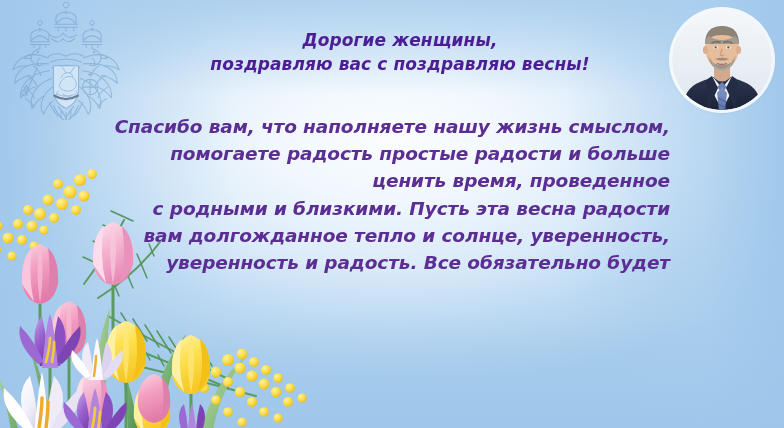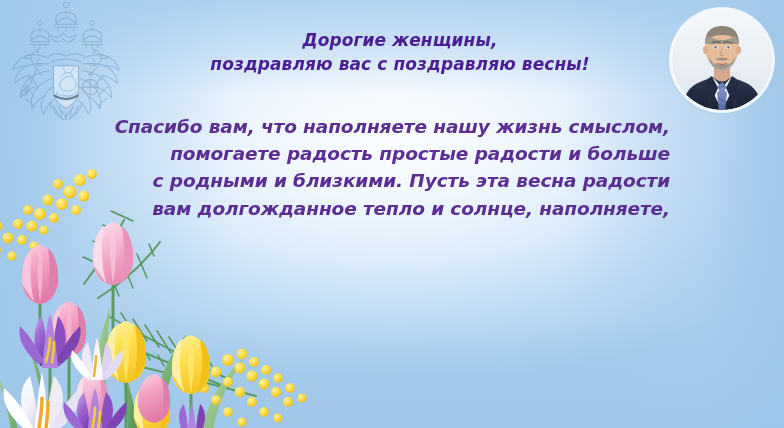--- a/index.html
+++ b/index.html
@@ -249,22 +249,24 @@
   </div>
 
   <div class="headline">
     <span class="ln">Дорогие женщины,</span><br>
     <span class="ln">поздравляю вас с поздравляю весны!</span>
   </div>
 
   <div class="body-text">
     <span class="ln">Спасибо вам, что наполняете нашу жизнь смыслом,</span>
     <span class="ln">помогаете радость простые радости и больше</span>
+    <span class="ln">ценить время, проведенное</span>
     <span class="ln">с родными и близкими. Пусть эта весна радости</span>
-    <span class="ln">вам долгожданное тепло и солнце, наполняете,</span>
+    <span class="ln">вам долгожданное тепло и солнце, уверенность,</span>
+    <span class="ln">уверенность и радость. Все обязательно будет</span>
   </div>
 
 
   <div class="bouquet">
     <svg viewBox="0 0 362 270">
       <defs>
         <linearGradient id="pinkT" x1="0" y1="0" x2="0.3" y2="1">
           <stop offset="0%" stop-color="#fbd4e3"></stop>
           <stop offset="45%" stop-color="#f3a0c2"></stop>
           <stop offset="100%" stop-color="#e37aa8"></stop>

